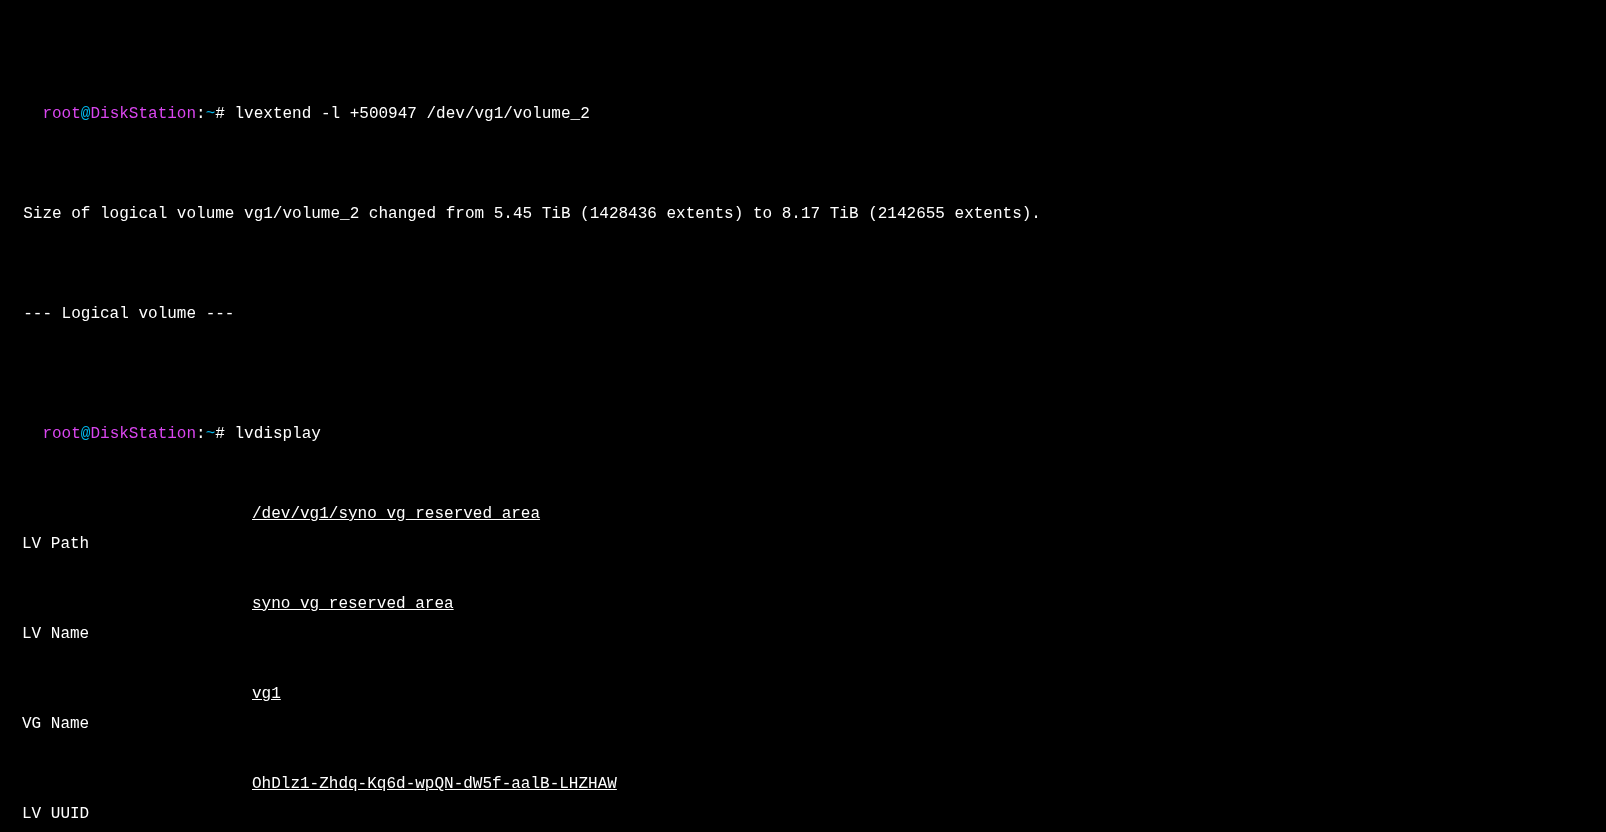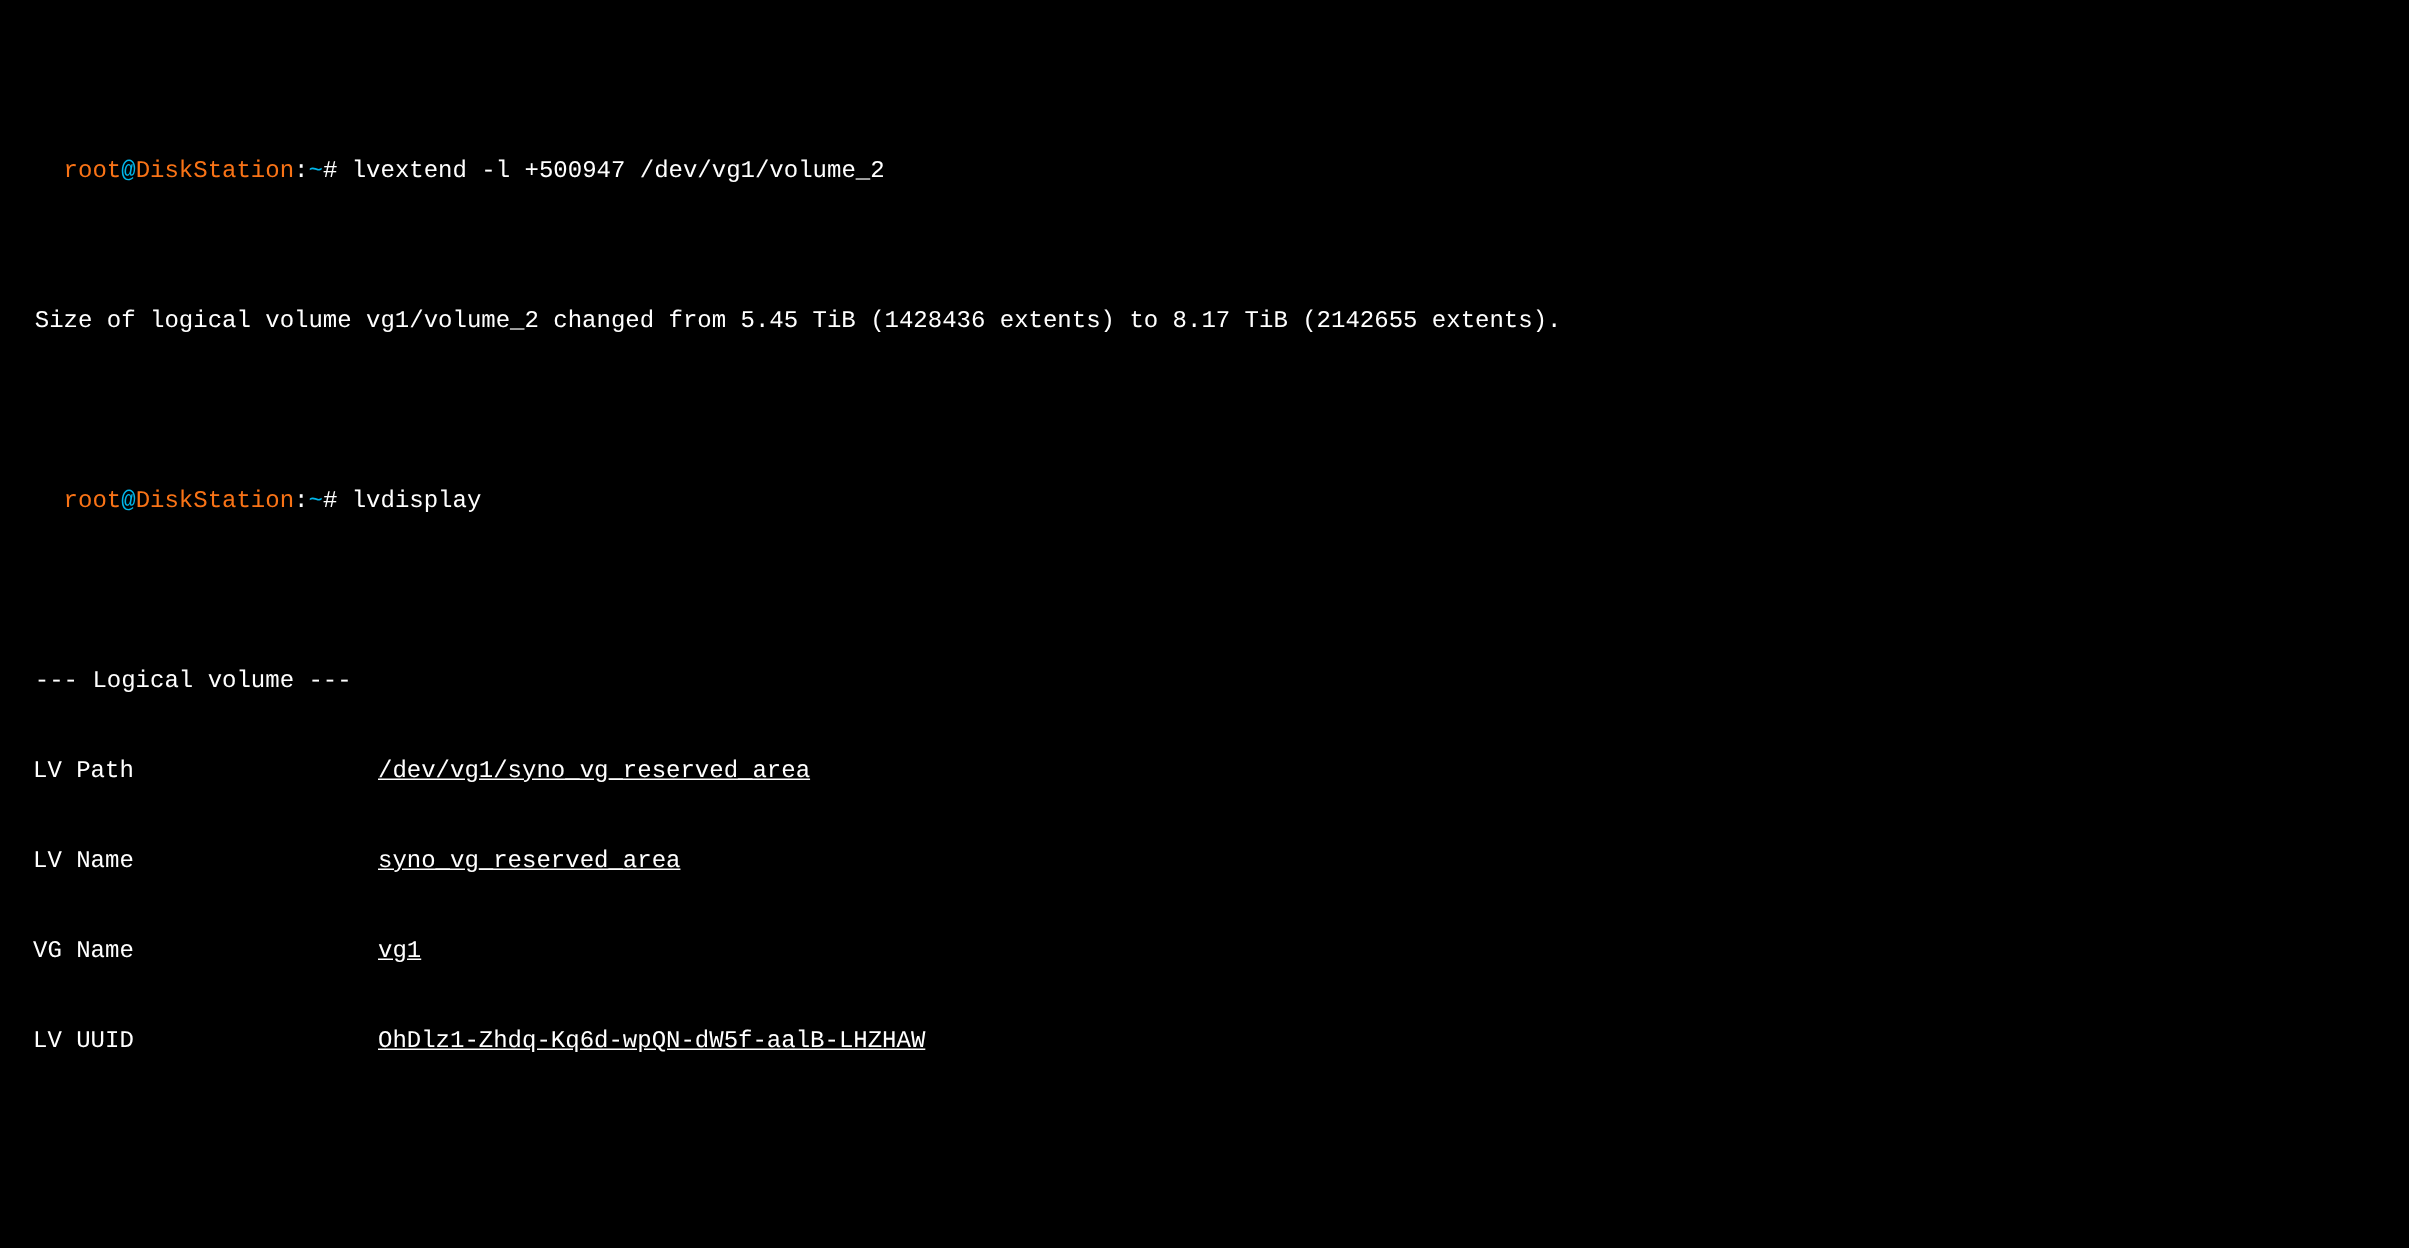--- a/index.html
+++ b/index.html
@@ -1,42 +1,42 @@
 <!DOCTYPE html>
 <html><head>
 <meta charset="utf-8">
 <style>
   html,body{margin:0;padding:0;background:#000;color:#fff;font-family:"Consolas","Menlo","Courier New",monospace;font-size:16px;line-height:20px;}
   .term{padding:4px 4px 20px 4px;white-space:pre;}
   .row{display:block;}
   .pad{display:inline-block;width:18px;}
-  .col-label{display:inline-block;width:230px;vertical-align:top;}
+  .col-label{display:inline-block;width:230px;vertical-align:top;margin-top:30px;}
   .col-value{display:inline-block;vertical-align:top;text-decoration:underline;}
-  .green{color:#f97316;}
+  .green{color:#d946ef;}
   .cyan{color:#00b7eb;}
 </style>
 </head>
 <body>
 
 <div class="term">
 
   
   <div class="row">
     <span class="green">root</span><span class="cyan">@</span><span class="green">DiskStation</span><span>:</span><span class="cyan">~</span><span># </span><span>lvextend -l +500947 /dev/vg1/volume_2</span>
   </div>
 
   <div class="row">  Size of logical volume vg1/volume_2 changed from 5.45 TiB (1428436 extents) to 8.17 TiB (2142655 extents).</div>
 
   
+  <div class="row">  --- Logical volume ---</div>
+
+  
   <div class="row">
     <span class="green">root</span><span class="cyan">@</span><span class="green">DiskStation</span><span>:</span><span class="cyan">~</span><span># </span><span>lvdisplay</span>
   </div>
-
-  
-  <div class="row">  --- Logical volume ---</div>
   <div class="row"><span class="pad"></span><span class="col-label">LV Path</span><span class="col-value">/dev/vg1/syno_vg_reserved_area</span></div>
   <div class="row"><span class="pad"></span><span class="col-label">LV Name</span><span class="col-value">syno_vg_reserved_area</span></div>
   <div class="row"><span class="pad"></span><span class="col-label">VG Name</span><span class="col-value">vg1</span></div>
   <div class="row"><span class="pad"></span><span class="col-label">LV UUID</span><span class="col-value">OhDlz1-Zhdq-Kq6d-wpQN-dW5f-aalB-LHZHAW</span></div>
   
   
   
   
   
   

